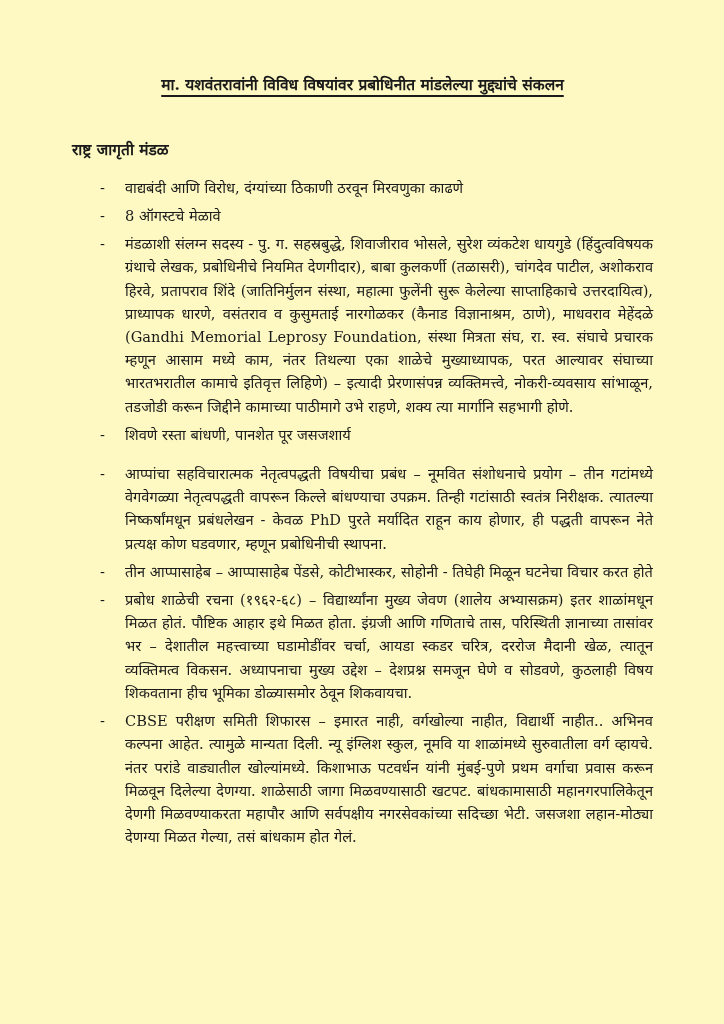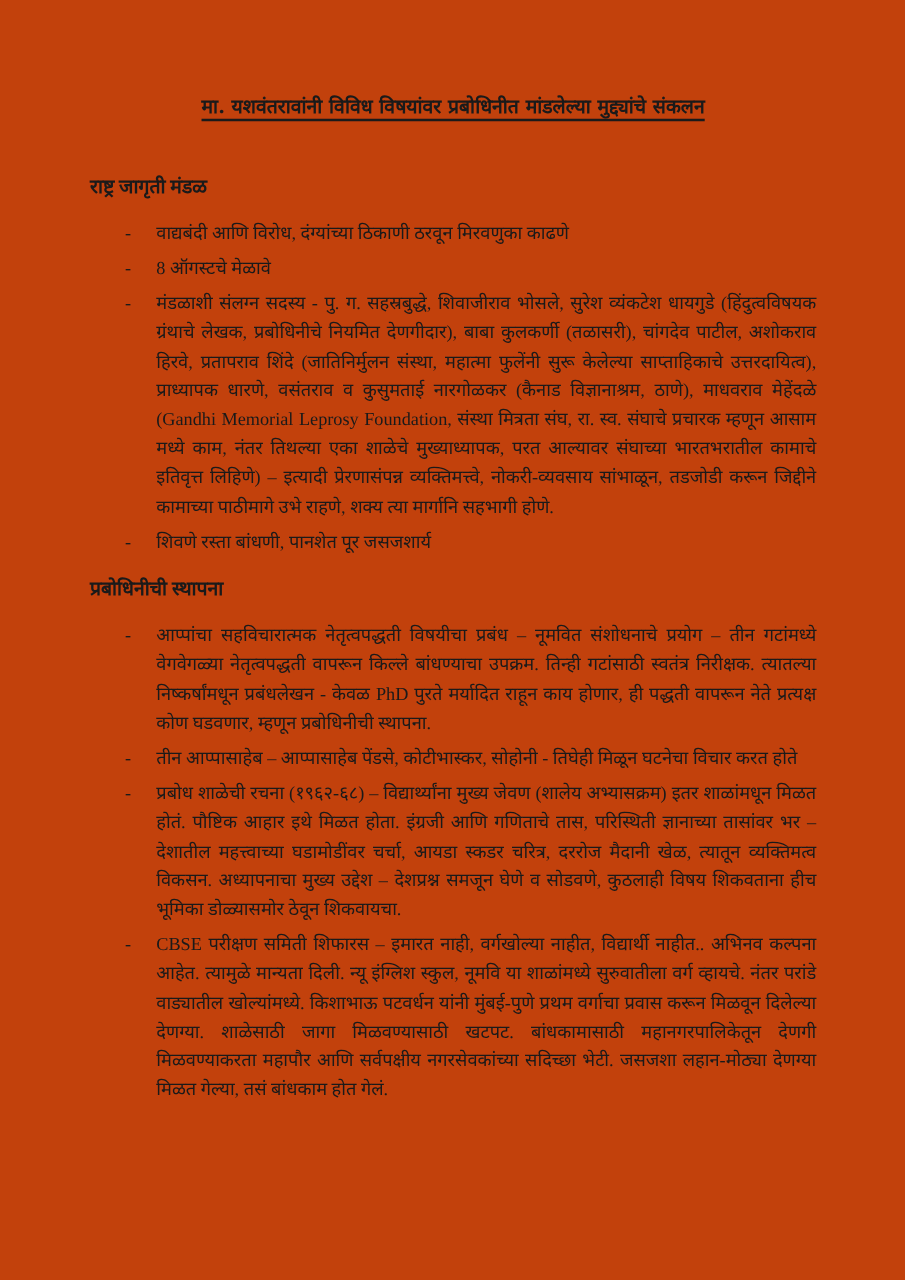--- a/index.html
+++ b/index.html
@@ -12,35 +12,34 @@
     height: 1024px;
     overflow: hidden;
     color: #1a1a1a;
     font-family: "DejaVu Serif", "Liberation Serif", serif;
   }
   .page {
     box-sizing: border-box;
     width: 724px;
     height: 1024px;
     padding: 74px 71px 40px 72px;
-    background: #c2410c;
+    background: #fef9c3;
   }
   .doc-title {
     margin: 0 0 0 0;
     text-align: center;
     font-size: 15.5px;
     font-weight: bold;
     line-height: 1.4;
     text-decoration: underline;
     text-underline-offset: 5px;
     text-decoration-thickness: 1.5px;
   }
   .section {
     margin: 0;
-    font-family: Liberation Serif, serif;
   }
   .section-heading {
     margin: 0;
     font-size: 15.5px;
     font-weight: bold;
     line-height: 1.3;
   }
   .section-1 .section-heading { margin-top: 44px; }
   .section-2 .section-heading { margin-top: 16px; }
   .bullet-list {
@@ -88,21 +87,20 @@
         <span class="bullet-text">मंडळाशी संलग्न सदस्य - पु. ग. सहस्रबुद्धे, शिवाजीराव भोसले, सुरेश व्यंकटेश धायगुडे (हिंदुत्वविषयक ग्रंथाचे लेखक, प्रबोधिनीचे नियमित देणगीदार), बाबा कुलकर्णी (तळासरी), चांगदेव पाटील, अशोकराव हिरवे, प्रतापराव शिंदे (जातिनिर्मुलन संस्था, महात्मा फुलेंनी सुरू केलेल्या साप्ताहिकाचे उत्तरदायित्व), प्राध्यापक धारणे, वसंतराव व कुसुमताई नारगोळकर (कैनाड विज्ञानाश्रम, ठाणे), माधवराव मेहेंदळे (Gandhi Memorial Leprosy Foundation, संस्था मित्रता संघ, रा. स्व. संघाचे प्रचारक म्हणून आसाम मध्ये काम, नंतर तिथल्या एका शाळेचे मुख्याध्यापक, परत आल्यावर संघाच्या भारतभरातील कामाचे इतिवृत्त लिहिणे) – इत्यादी प्रेरणासंपन्न व्यक्तिमत्त्वे, नोकरी-व्यवसाय सांभाळून, तडजोडी करून जिद्दीने कामाच्या पाठीमागे उभे राहणे, शक्य त्या मार्गानि सहभागी होणे.</span>
       </li>
       <li class="bullet-item">
         <span class="bullet-dash">-</span>
         <span class="bullet-text">शिवणे रस्ता बांधणी, पानशेत पूर जसजशार्य</span>
       </li>
     </ul>
   </div>
 
   <div class="section section-2">
-    <h2 class="section-heading">प्रबोधिनीची स्थापना</h2>
     <ul class="bullet-list">
       <li class="bullet-item">
         <span class="bullet-dash">-</span>
         <span class="bullet-text">आप्पांचा सहविचारात्मक नेतृत्वपद्धती विषयीचा प्रबंध – नूमवित संशोधनाचे प्रयोग – तीन गटांमध्ये वेगवेगळ्या नेतृत्वपद्धती वापरून किल्ले बांधण्याचा उपक्रम. तिन्ही गटांसाठी स्वतंत्र निरीक्षक. त्यातल्या निष्कर्षांमधून प्रबंधलेखन - केवळ PhD पुरते मर्यादित राहून काय होणार, ही पद्धती वापरून नेते प्रत्यक्ष कोण घडवणार, म्हणून प्रबोधिनीची स्थापना.</span>
       </li>
       <li class="bullet-item">
         <span class="bullet-dash">-</span>
         <span class="bullet-text">तीन आप्पासाहेब – आप्पासाहेब पेंडसे, कोटीभास्कर, सोहोनी - तिघेही मिळून घटनेचा विचार करत होते</span>
       </li>
       <li class="bullet-item">

